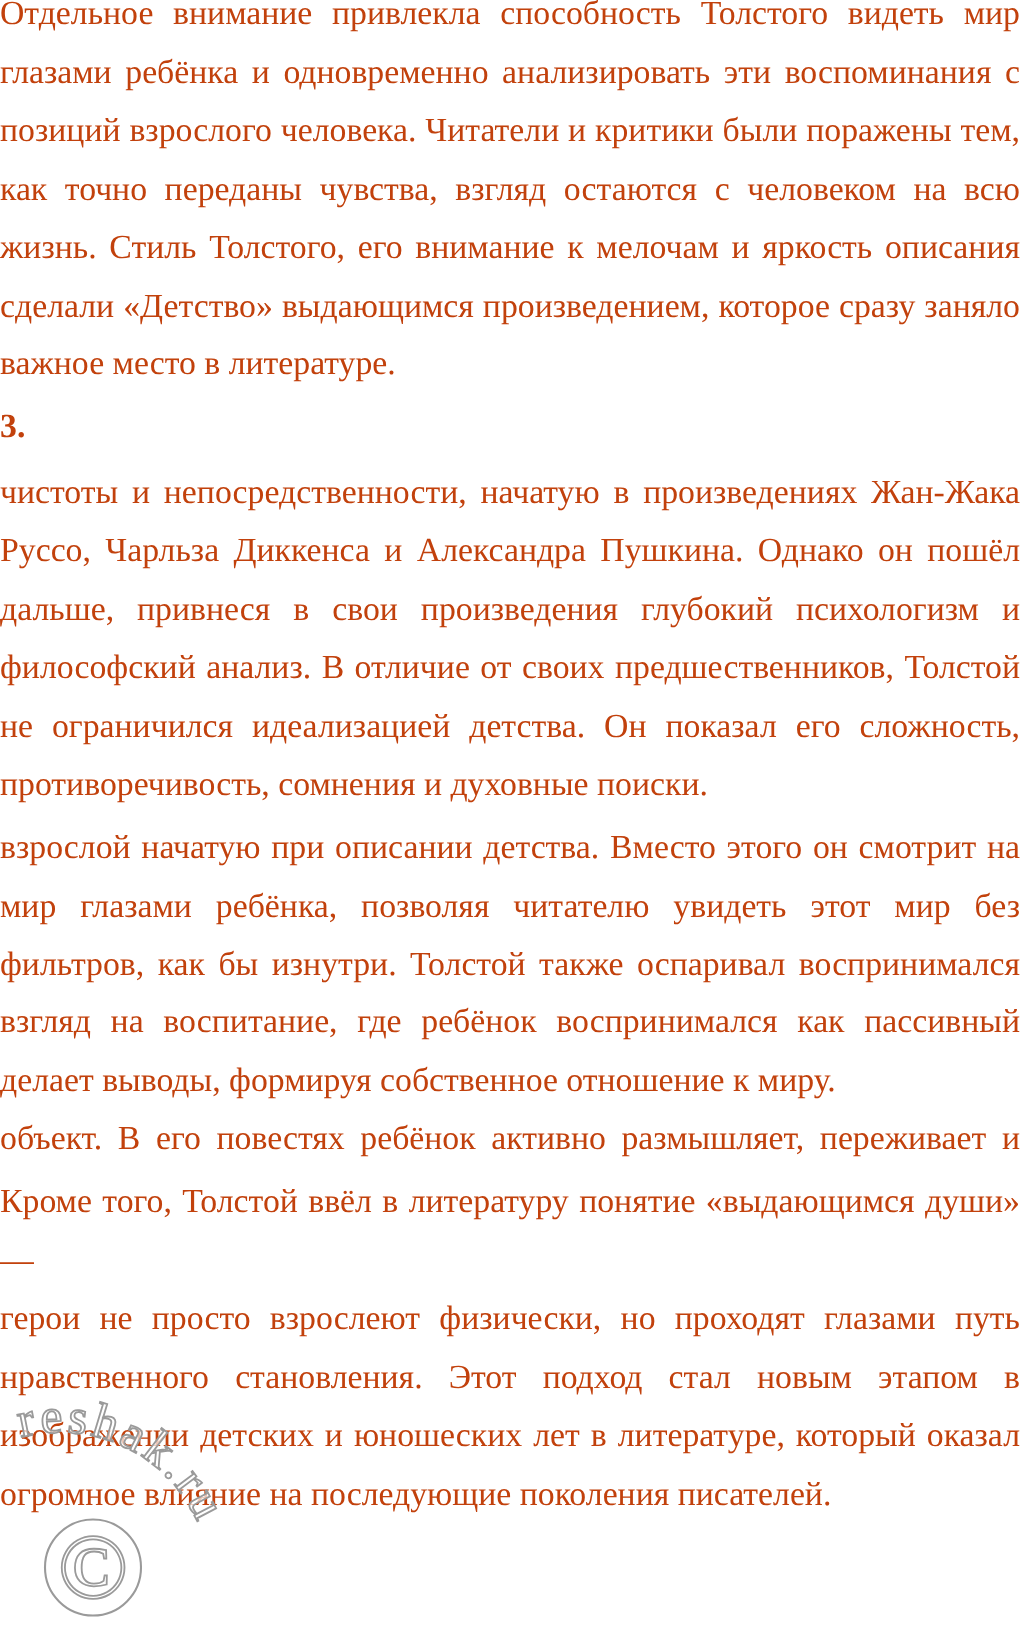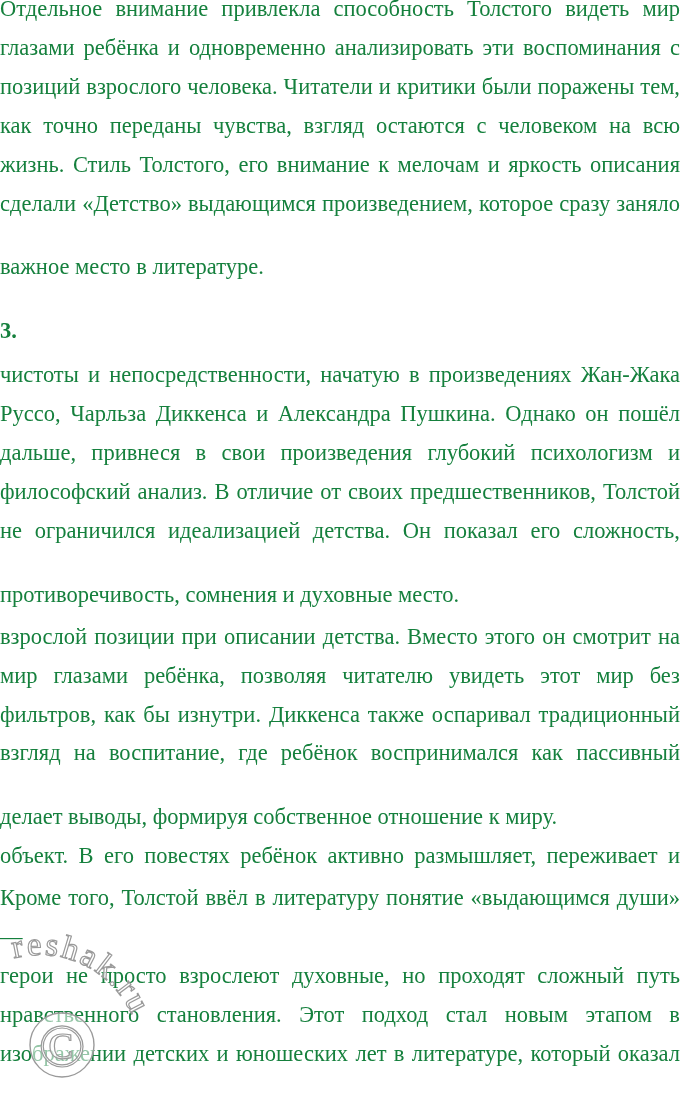--- a/index.html
+++ b/index.html
@@ -11,21 +11,21 @@
     height: 1101px;
     background: #ffffff;
     overflow: hidden;
   }
   .page {
     position: relative;
     width: 680px;
     height: 1101px;
     background: #ffffff;
     font-family: "Liberation Serif", "DejaVu Serif", serif;
-    color: #15803d;
+    color: #c2410c;
   }
   .text-flow {
     position: relative;
     top: -10px;
     width: 680px;
     font-size: 22.5px;
     line-height: 38.9px;
   }
   .para {
     margin: 0 0 3px 0;
@@ -35,21 +35,20 @@
     margin: 3px 0 5px 0;
   }
   .line {
     text-align: justify;
     text-align-last: justify;
     white-space: normal;
   }
   .line.last {
     text-align: justify;
     text-align-last: left;
-    margin-top: 25px;
   }
   .watermark {
     position: absolute;
     left: 0;
     top: 0;
     pointer-events: none;
   }
 </style>
 </head>
 <body>
@@ -68,33 +67,33 @@
       </div>
       <div class="heading">
         <div class="line last">3.</div>
       </div>
       <div class="para">
         <div class="line">чистоты и непосредственности, начатую в произведениях Жан-Жака</div>
         <div class="line">Руссо, Чарльза Диккенса и Александра Пушкина. Однако он пошёл</div>
         <div class="line">дальше, привнеся в свои произведения глубокий психологизм и</div>
         <div class="line">философский анализ. В отличие от своих предшественников, Толстой</div>
         <div class="line">не ограничился идеализацией детства. Он показал его сложность,</div>
-        <div class="line last">противоречивость, сомнения и духовные место.</div>
+        <div class="line last">противоречивость, сомнения и духовные поиски.</div>
       </div>
       <div class="para">
-        <div class="line">взрослой позиции при описании детства. Вместо этого он смотрит на</div>
+        <div class="line">взрослой начатую при описании детства. Вместо этого он смотрит на</div>
         <div class="line">мир глазами ребёнка, позволяя читателю увидеть этот мир без</div>
-        <div class="line">фильтров, как бы изнутри. Диккенса также оспаривал традиционный</div>
+        <div class="line">фильтров, как бы изнутри. Толстой также оспаривал воспринимался</div>
         <div class="line">взгляд на воспитание, где ребёнок воспринимался как пассивный</div>
         <div class="line last">делает выводы, формируя собственное отношение к миру.</div>
         <div class="line">объект. В его повестях ребёнок активно размышляет, переживает и</div>
       </div>
       <div class="para">
         <div class="line">Кроме того, Толстой ввёл в литературу понятие «выдающимся души» —</div>
-        <div class="line">герои не просто взрослеют духовные, но проходят сложный путь</div>
+        <div class="line">герои не просто взрослеют физически, но проходят глазами путь</div>
         <div class="line">нравственного становления. Этот подход стал новым этапом в</div>
         <div class="line">изображении детских и юношеских лет в литературе, который оказал</div>
         <div class="line last">огромное влияние на последующие поколения писателей.</div>
       </div>
     </div>
 
   <svg class="watermark" width="680" height="1101" viewBox="0 0 680 1101">
 
     <circle cx="62" cy="1045" r="32" fill="rgba(255,255,255,0.55)" stroke="#9a9a9a" stroke-width="1.4"></circle>
     <text x="62" y="1045" font-size="62" text-anchor="middle" dominant-baseline="central" font-family="Liberation Serif, DejaVu Serif, serif" fill="rgba(255,255,255,0.55)" stroke="#9a9a9a" stroke-width="1.2">©</text>

